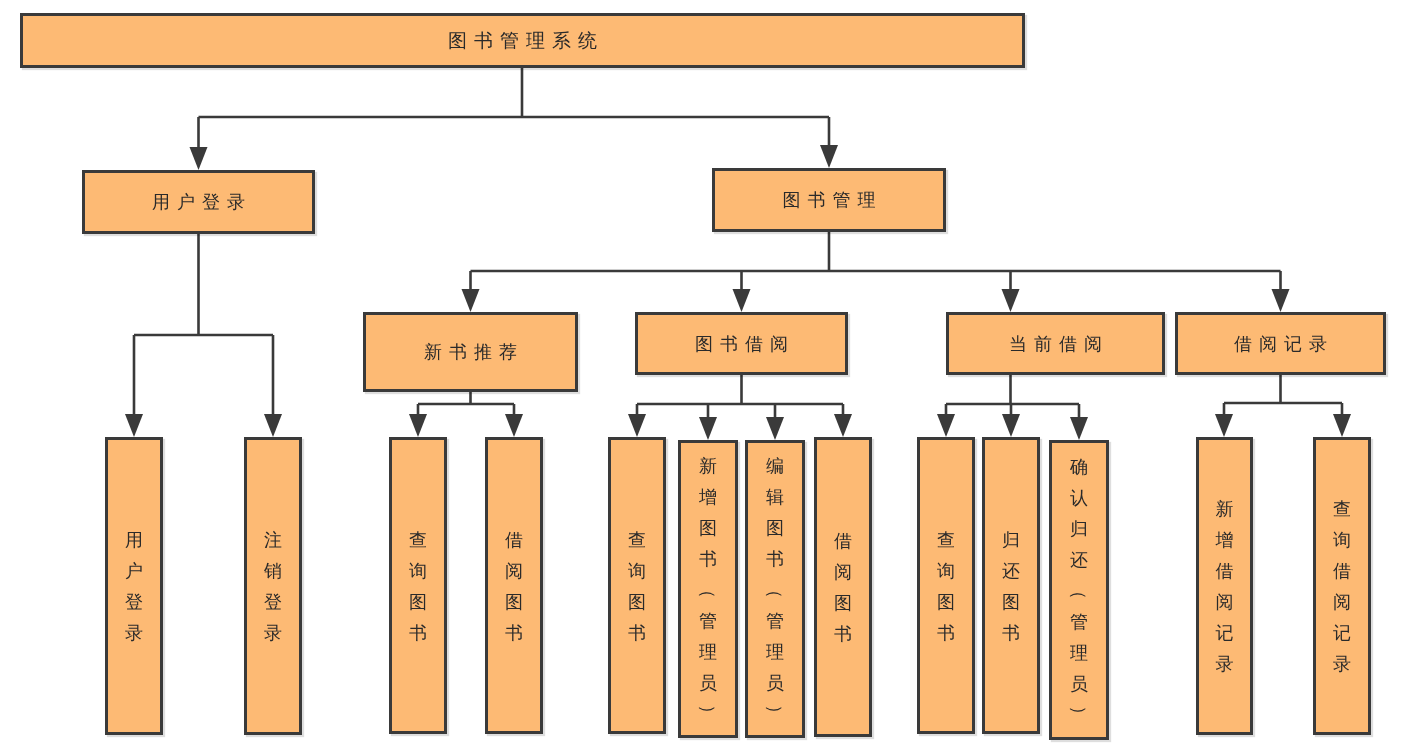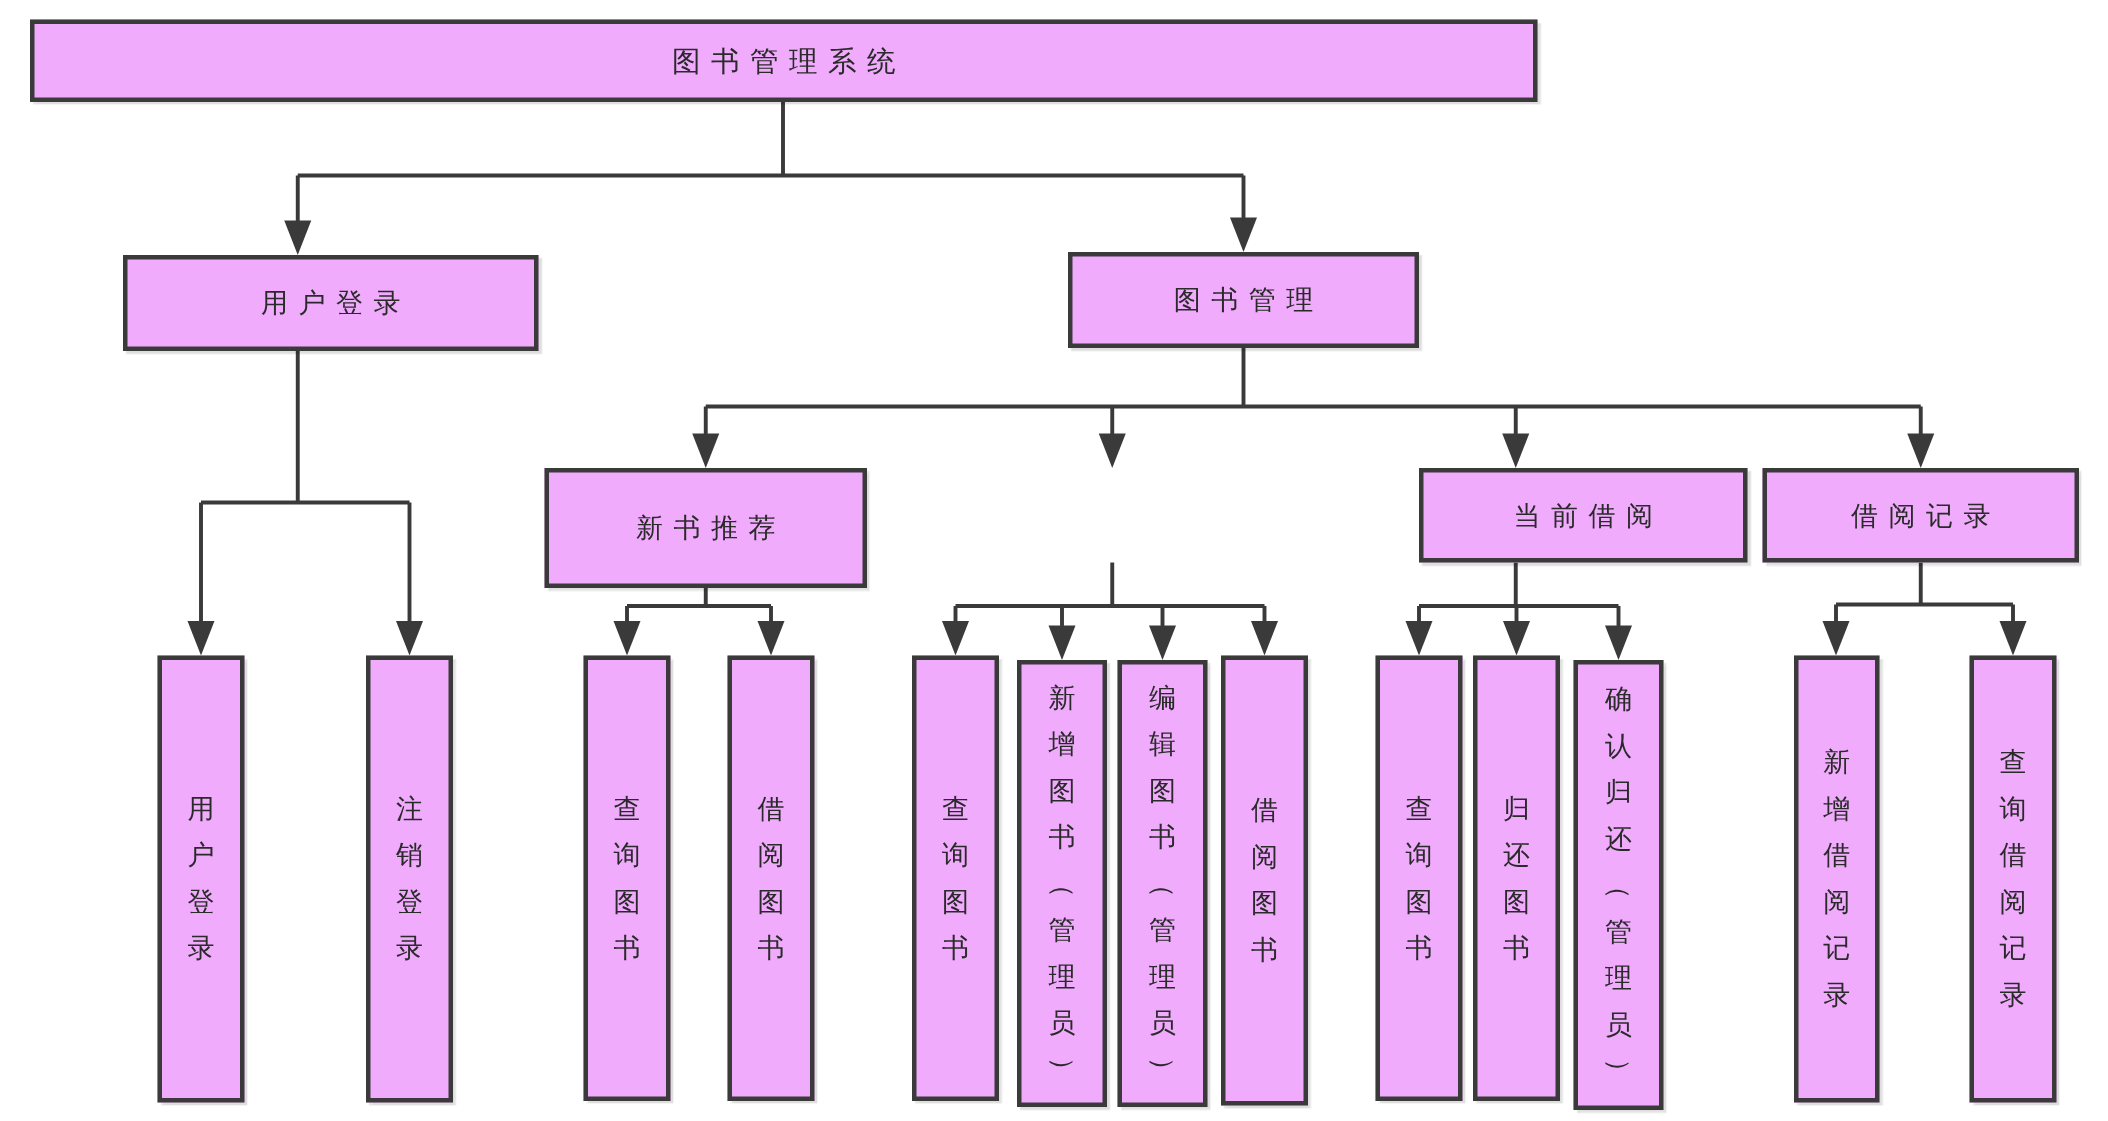--- a/index.html
+++ b/index.html
@@ -2,21 +2,21 @@
 <html><head>
 <meta charset="utf-8">
 <style>
   html,body{margin:0;padding:0;background:#ffffff;}
   .canvas{
     position:relative;width:1405px;height:747px;background:#ffffff;
     font-family:"DejaVu Sans","Liberation Sans",sans-serif;color:#2a2a2a;overflow:hidden;
   }
   .wires{position:absolute;left:0;top:0;width:1405px;height:747px;}
   .node{
-    position:absolute;background:#f0abfc;border:3px solid #3a3a3a;box-sizing:border-box;
+    position:absolute;background:#fdba74;border:3px solid #3a3a3a;box-sizing:border-box;
     display:flex;align-items:center;justify-content:center;
     box-shadow:2px 2px 1px rgba(0,0,0,0.13);
   }
   .h-node{font-size:18px;letter-spacing:7px;white-space:nowrap;}
   .h-node.root{font-size:19px;}
   .h-node span{display:inline-block;transform:translateX(3.5px);} 
   .vcol{display:flex;flex-direction:column;align-items:center;justify-content:center;height:100%;width:100%;}
   .vchar{display:block;height:31px;line-height:31px;font-size:18px;text-align:center;}
   .vchar.rot{transform:rotate(90deg);}
   .watermark{
@@ -59,29 +59,32 @@
       <polygon points="1079,440 1070,417 1088,417"></polygon>
       <polygon points="1224,437 1215,414 1233,414"></polygon>
       <polygon points="1342,437 1333,414 1351,414"></polygon>
     </g>
   </svg>
 
   <div class="node h-node root" style="left:20px;top:13px;width:1005px;height:55px">
     <span>图书管理系统</span>
   </div>
 
-  <div class="node h-node" style="left:82px;top:170px;width:277px;height:64px">
+  <div class="node h-node" style="left:82px;top:170px;width:233px;height:64px">
     <span>用户登录</span>
   </div>
   <div class="node h-node" style="left:712px;top:168px;width:234px;height:64px">
     <span>图书管理</span>
   </div>
 
   <div class="node h-node" style="left:363px;top:312px;width:215px;height:80px">
     <span>新书推荐</span>
+  </div>
+  <div class="node h-node" style="left:635px;top:312px;width:213px;height:63px">
+    <span>图书借阅</span>
   </div>
   <div class="node h-node" style="left:946px;top:312px;width:219px;height:63px">
     <span>当前借阅</span>
   </div>
   <div class="node h-node" style="left:1175px;top:312px;width:211px;height:63px">
     <span>借阅记录</span>
   </div>
 
   <div class="node v-node" style="left:105px;top:437px;width:58px;height:298px">
     <div class="vcol">

